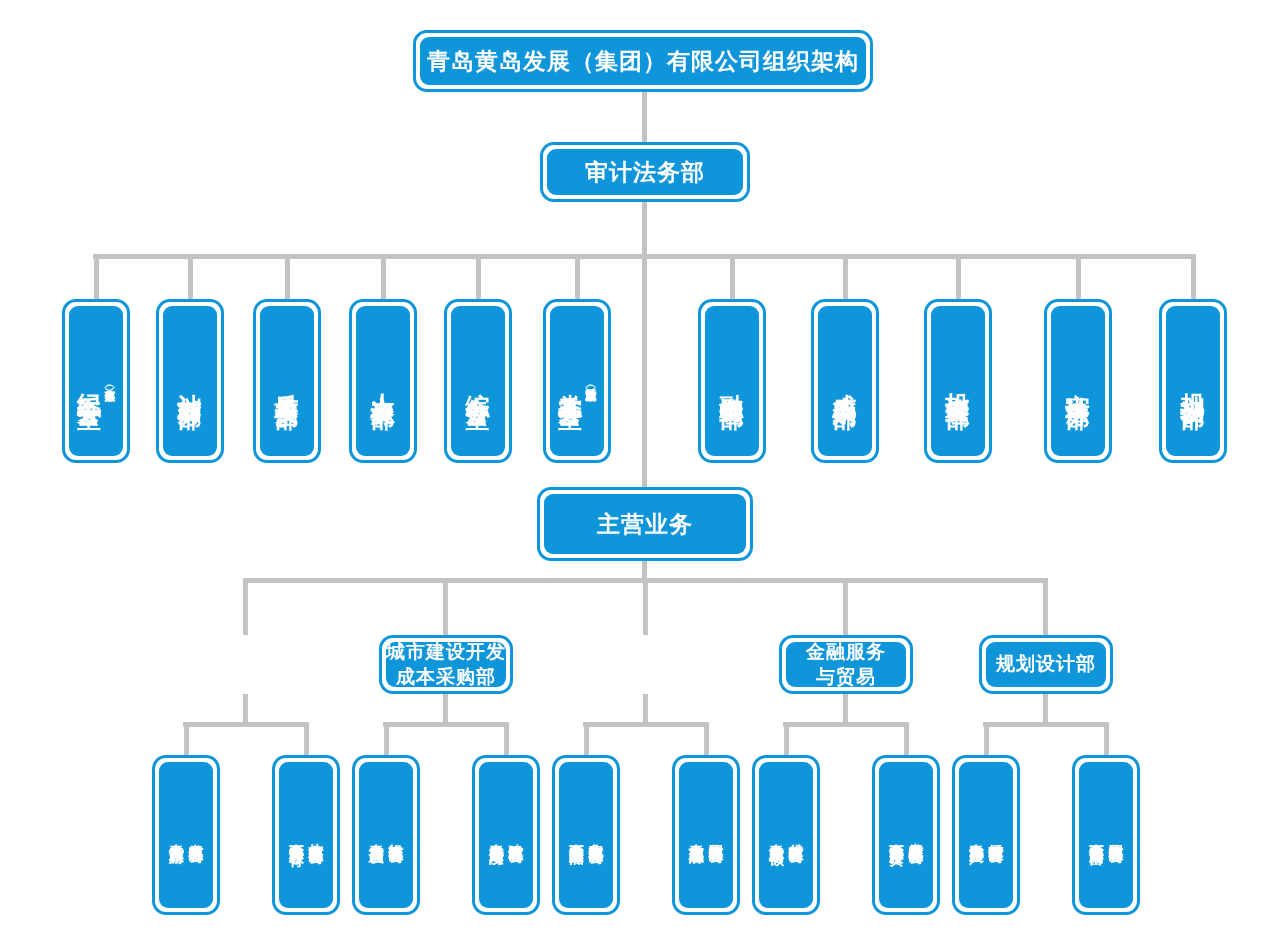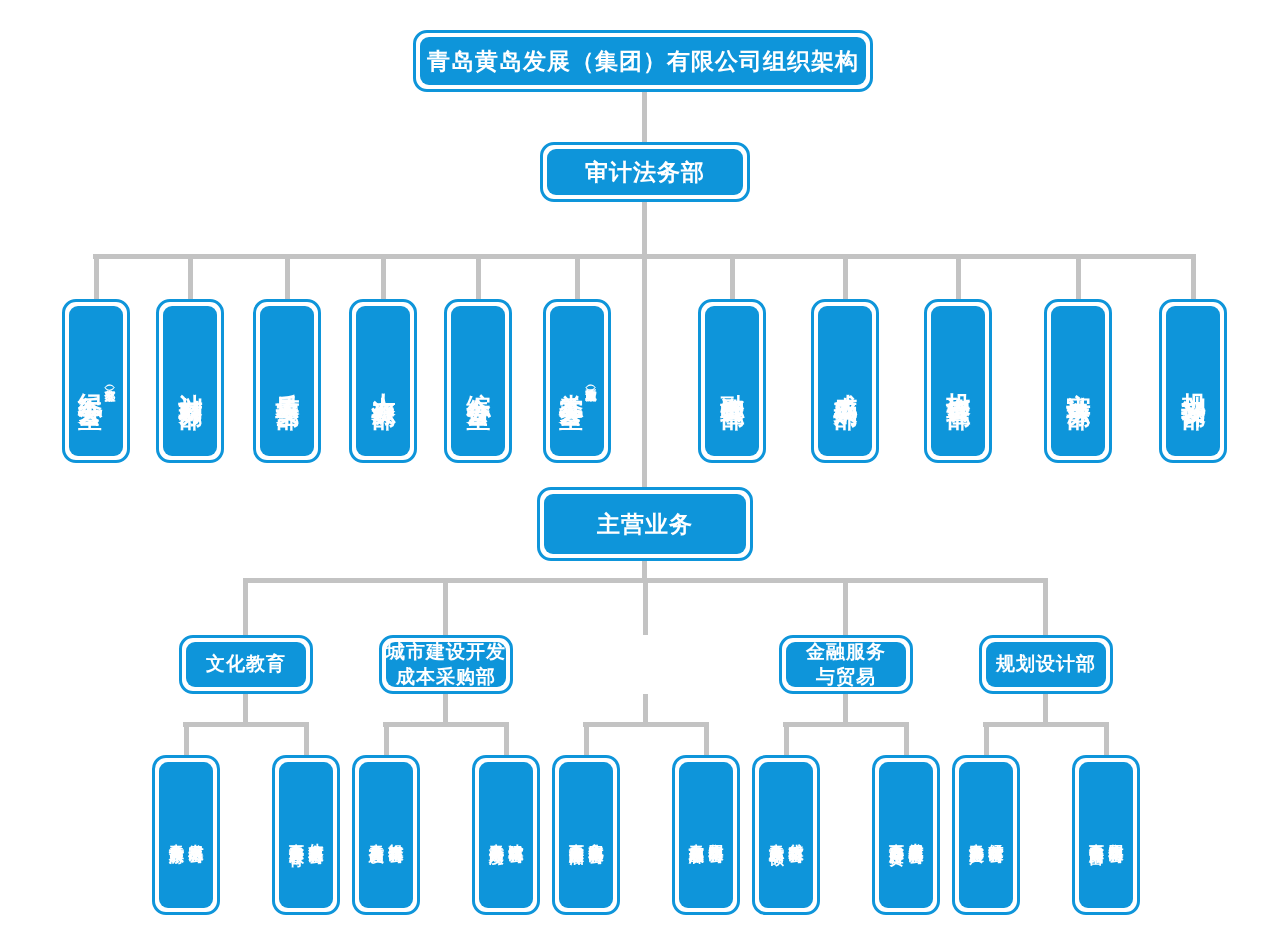--- a/index.html
+++ b/index.html
@@ -1,18 +1,18 @@
 <!DOCTYPE html>
 <html style="--box-blue: #0e95da; --line-gray: #c3c3c3;"><head>
 <meta charset="utf-8">
 <style>
   html, body { margin: 0; padding: 0; background: #ffffff; }
   .canvas {
     position: relative; width: 1280px; height: 950px; background: #ffffff;
-    font-family: Liberation Serif, serif; overflow: hidden;
+    font-family: Liberation Sans, sans-serif; overflow: hidden;
   }
   .conn { position: absolute; background: var(--line-gray, #c3c3c3); }
   .box {
     position: absolute; box-sizing: border-box; background: #ffffff;
     border: 3px solid var(--box-blue, #0e95da); border-radius: 14px;
     padding: 4px; display: flex;
   }
   .inner {
     flex: 1; background: var(--box-blue, #0e95da); border-radius: 9px;
     color: #ffffff; font-weight: bold; display: flex;
@@ -151,25 +151,20 @@
       <span class="vmain">规划设计部</span>
     </div>
   </div>
 
   <div class="box" style="left:537px;top:487px;width:216px;height:74px">
     <div class="inner">
       <span class="hlabel">主营业务</span>
     </div>
   </div>
 
-  <div class="box biz" style="left:179px;top:635px;width:134px;height:59px">
-    <div class="inner">
-      <span>文化教育</span>
-    </div>
-  </div>
   <div class="box biz" style="left:379px;top:635px;width:134px;height:59px">
     <div class="inner">
       <span>城市建设开发</span>
       <span>成本采购部</span>
     </div>
   </div>
   <div class="box biz" style="left:779px;top:635px;width:134px;height:59px">
     <div class="inner">
       <span>金融服务</span>
       <span>与贸易</span>

